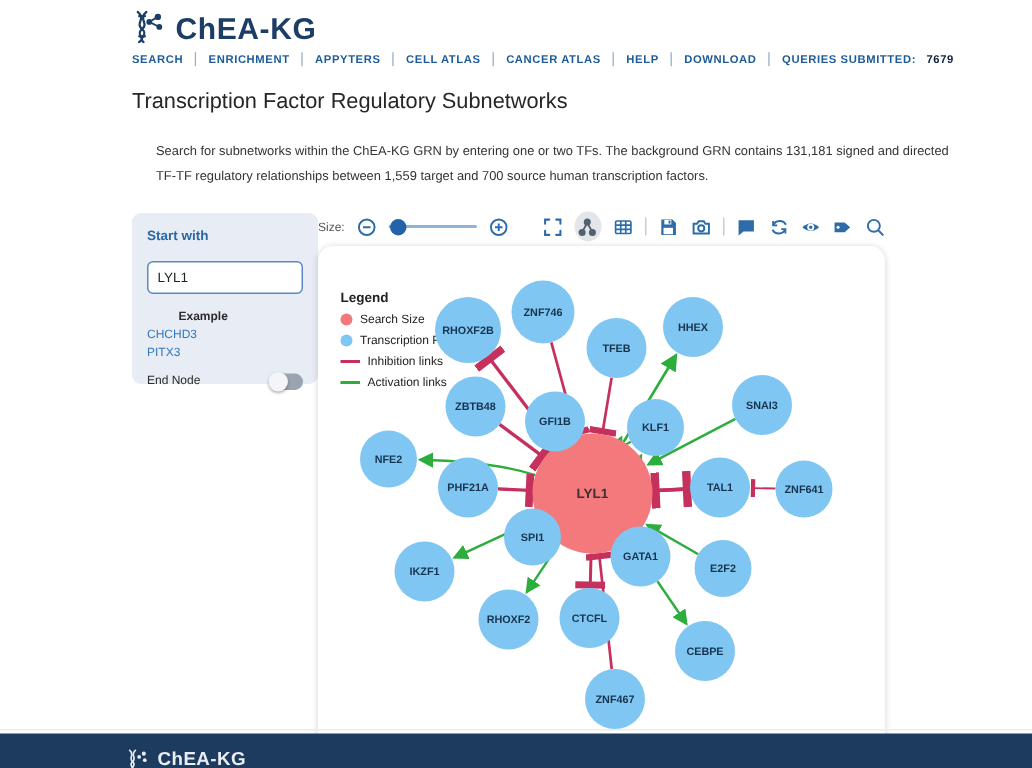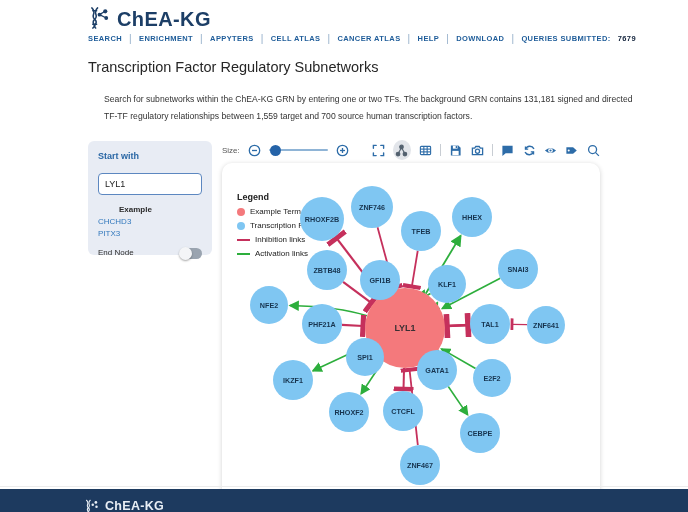--- a/index.html
+++ b/index.html
@@ -13,21 +13,21 @@
   .brand{font-size:20px;font-weight:700;color:#1c3e66;letter-spacing:.4px;}
   .nav{display:flex;align-items:center;gap:7px;margin-top:0;font-size:7.5px;font-weight:700;
        color:#1e5c99;letter-spacing:.4px;}
   .nav .nav-link{cursor:pointer;}
   .nav .sep{color:#93aec9;font-weight:400;font-size:10px;}
   .q-value{color:#10213a;}
   
   .main{margin-left:88px;}
   h1{font-size:14.5px;margin:15px 0 6px;color:#262626;font-weight:400;}
   .desc{font-size:8.6px;color:#333;max-width:536px;line-height:2.0;margin:16px;}
-  .content{display:flex;gap:10px;margin-top:12px;}
+  .content{display:flex;margin-top:12px;}
   
   .panel{width:124px;box-sizing:border-box;background:#e8ecf4;border-radius:6px;
          padding:10px 10px 12px;height:114px;}
   .panel-heading{font-size:9px;font-weight:700;color:#2a67a5;}
   .panel input{width:100%;box-sizing:border-box;height:22px;margin-top:12px;font-size:9px;
          border:1px solid #5c87c0;border-radius:4px;padding:0 6px;color:#222;background:#fff;
          font-family:"Liberation Sans",sans-serif;outline:none;}
   .example-label{font-size:8px;color:#2b2b2b;margin-top:10px;font-weight:700;margin-left:21px;}
   .example-link{font-size:8px;color:#3379bd;margin-top:3px;cursor:pointer;}
   .endnode-row{display:flex;justify-content:space-between;margin-top:10px;}
@@ -218,21 +218,21 @@
             </svg>
         </span>
       </div>
 
       <div class="card">
         <div class="legend">
           <div class="legend-heading">Legend</div>
           <div id="legend-items">
               <div class="legend-item">
                 <span class="sw-dot" style="background: rgb(244, 121, 124);"></span>
-                <span>Example Term</span>
+                <span>Search Size</span>
               </div>
               <div class="legend-item">
                 <span class="sw-dot" style="background: rgb(127, 198, 242);"></span>
                 <span>Transcription Factor</span>
               </div>
               <div class="legend-item">
                 <span class="sw-line" style="background: rgb(197, 48, 92);"></span>
                 <span>Inhibition links</span>
               </div>
               <div class="legend-item">

